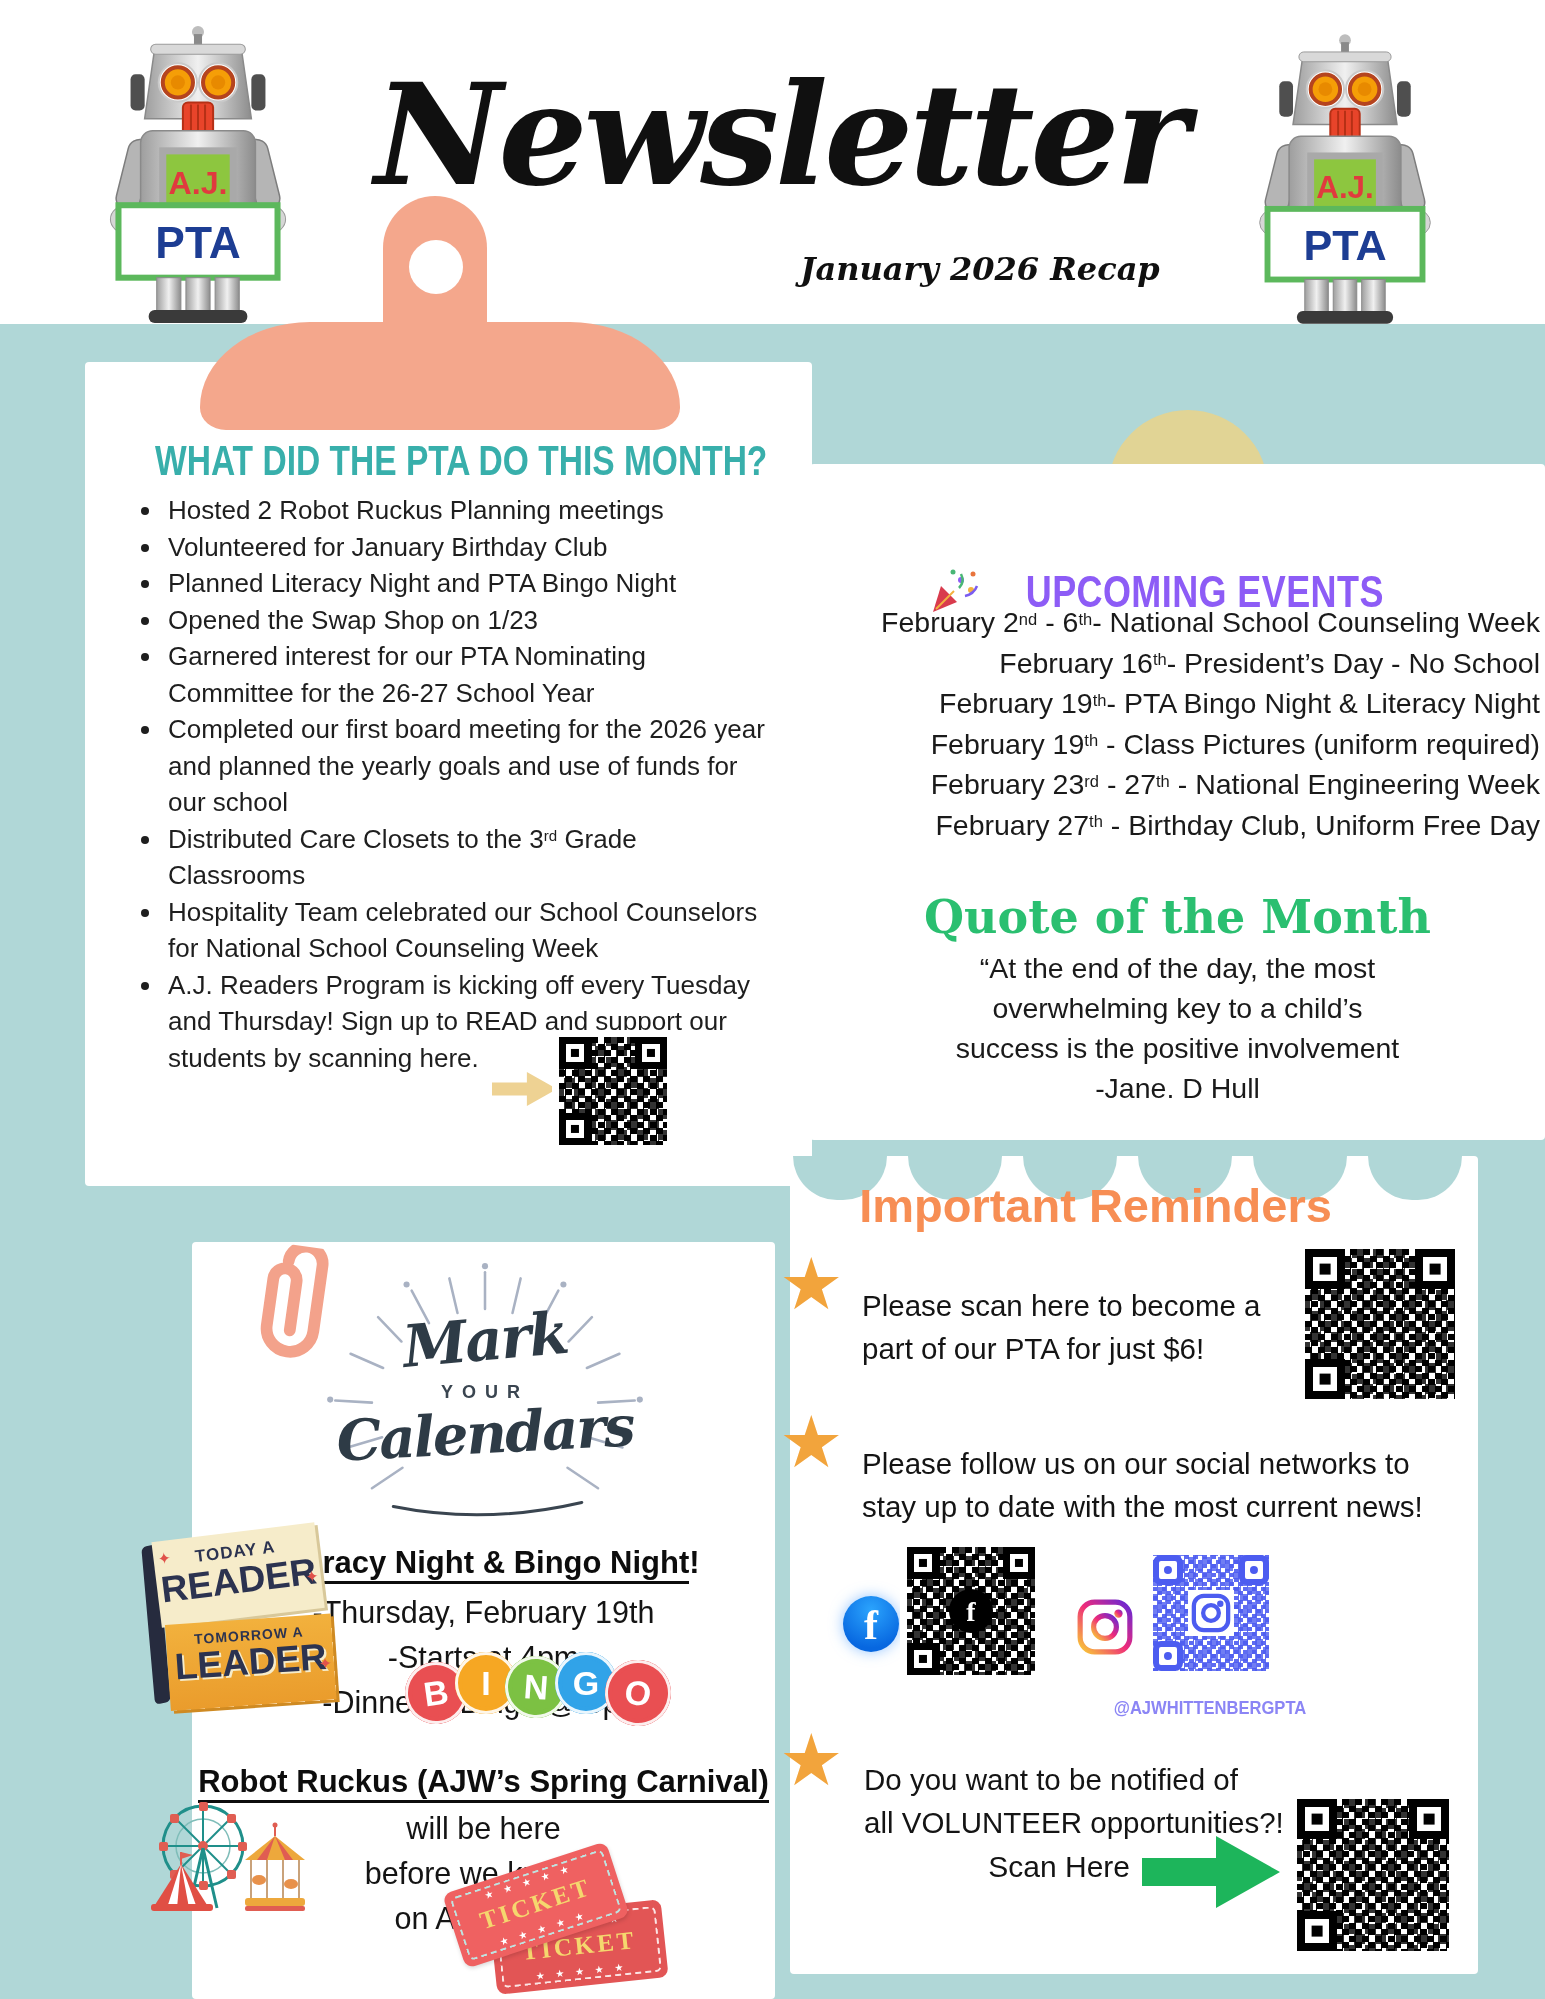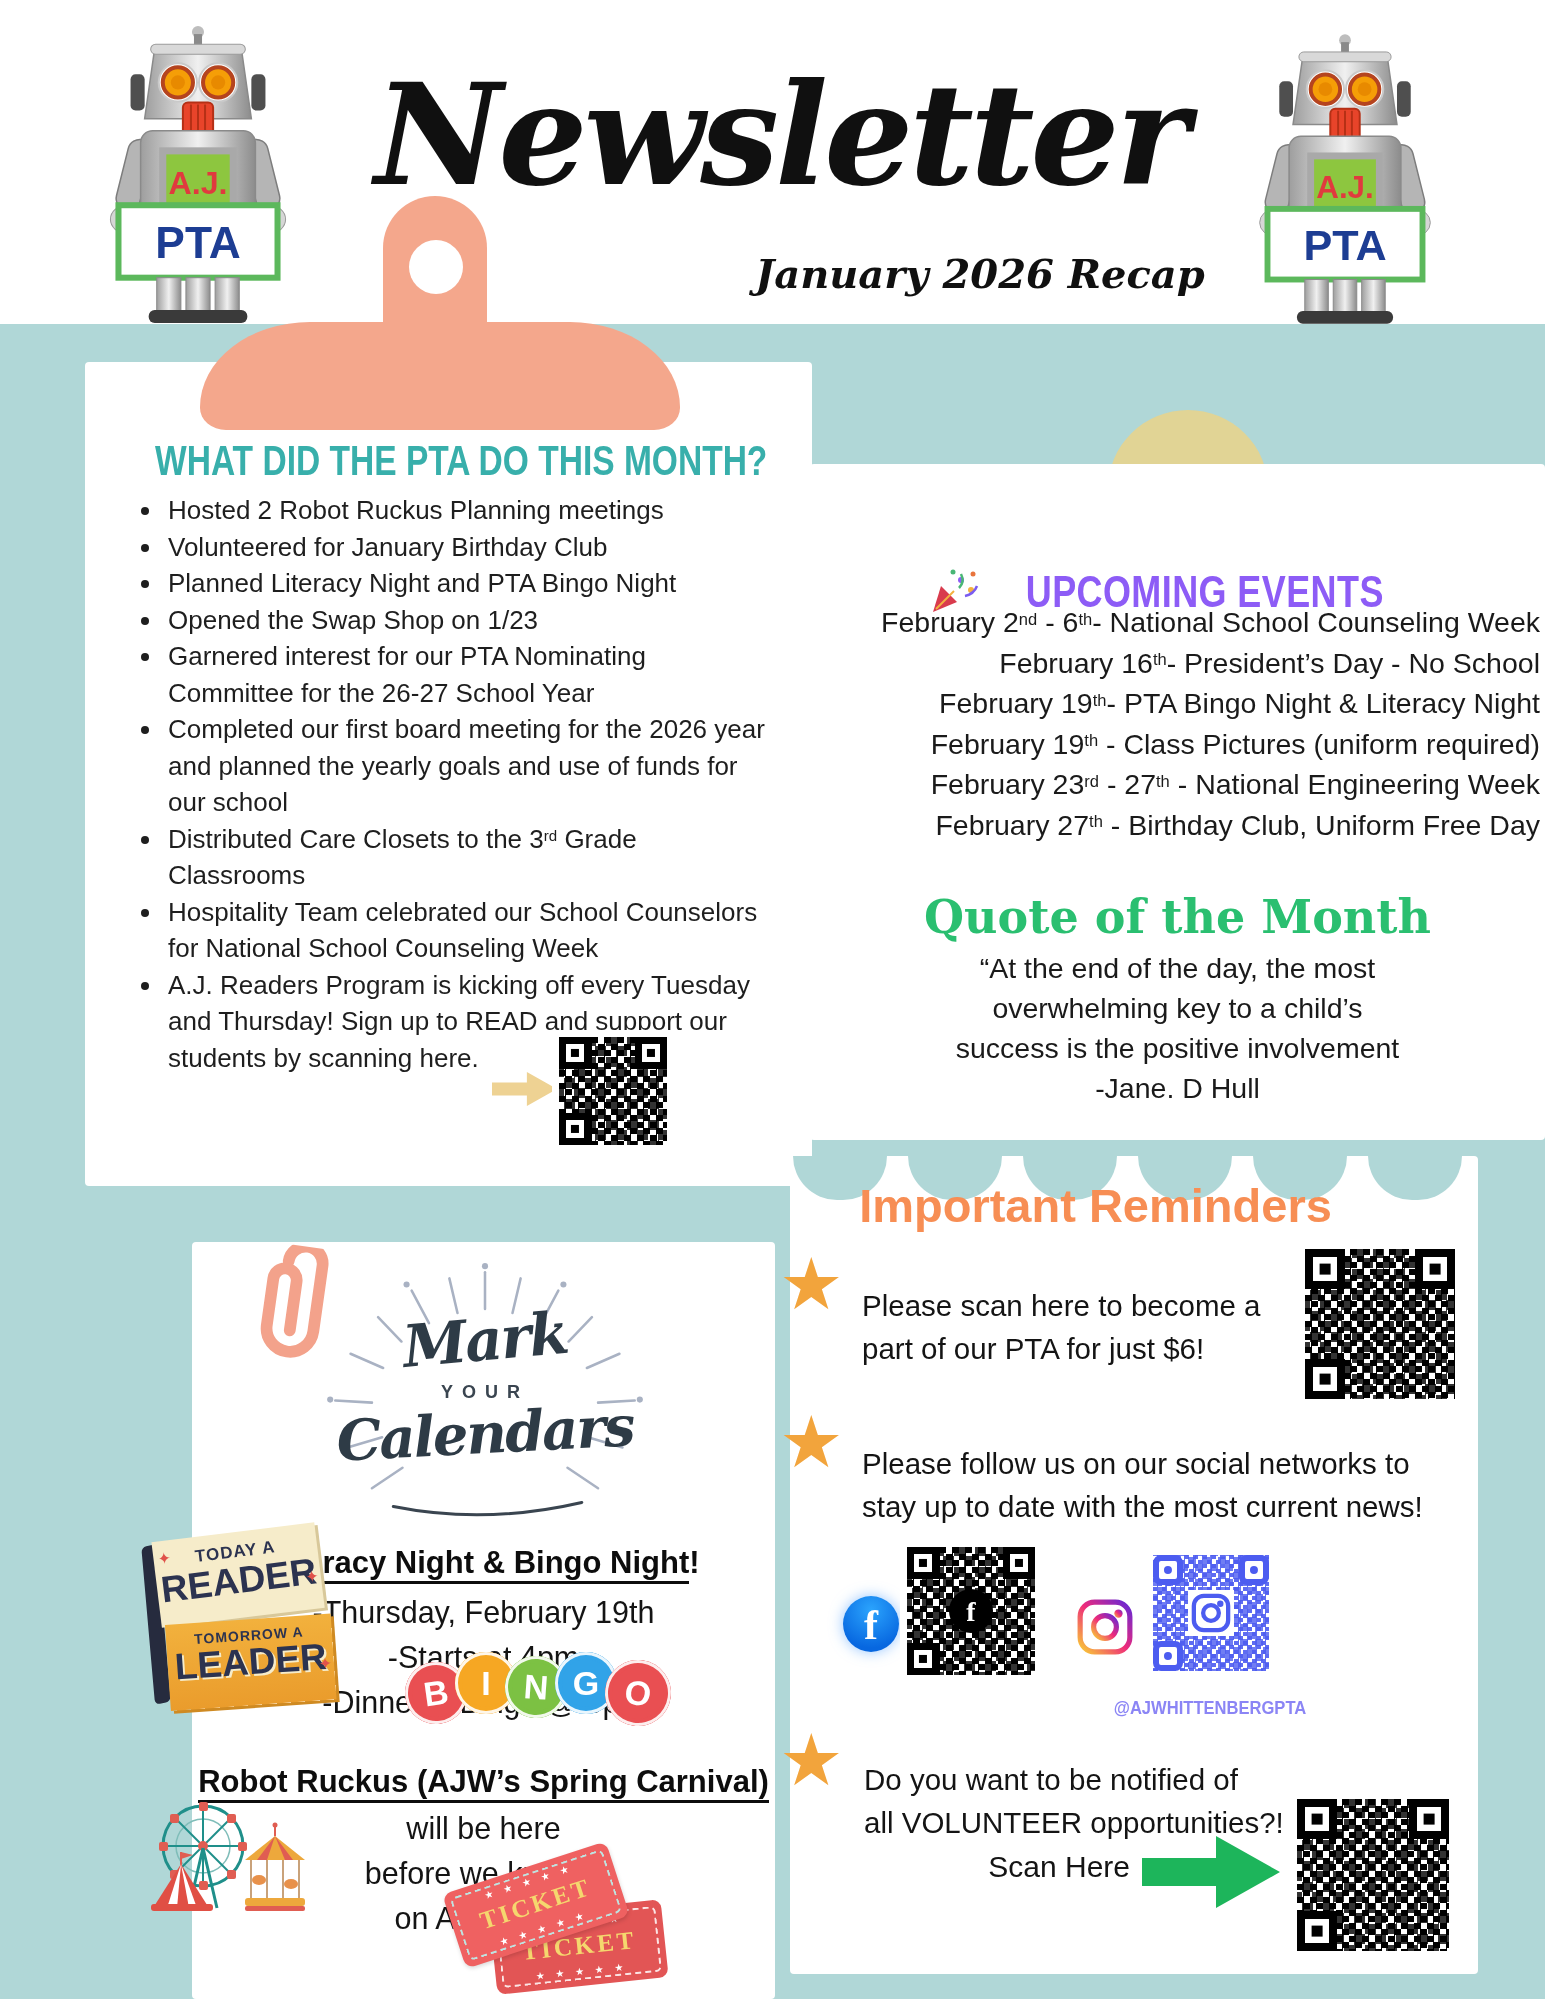--- a/index.html
+++ b/index.html
@@ -15,21 +15,21 @@
 
   
   .title {
     left:330px; top:28px; width:900px; height:225px; text-align:center;
     font-family:"DejaVu Serif", serif; font-style:italic; font-weight:700;
     font-size:140px; line-height:215px; color:#101010; letter-spacing:-4px;
   }
   .subtitle {
     left:700px; top:250px; width:560px; text-align:center;
     font-family:"DejaVu Serif", serif; font-style:italic; font-weight:700;
-    font-size:40px; color:#101010;
+    font-size:32px; color:#101010;
   }
   .robot { overflow:visible; }
 
   
   .clip-tab  { left:383px; top:196px; width:104px; height:142px; background:#f4a78c; border-radius:52px 52px 0 0; }
   .clip-hole { left:409px; top:240px; width:54px; height:54px; background:#ffffff; border-radius:50%; }
   .clip-base { left:200px; top:322px; width:480px; height:108px; background:#f4a78c;
                border-radius:110px 110px 26px 26px / 85px 85px 22px 22px; }
 
   

